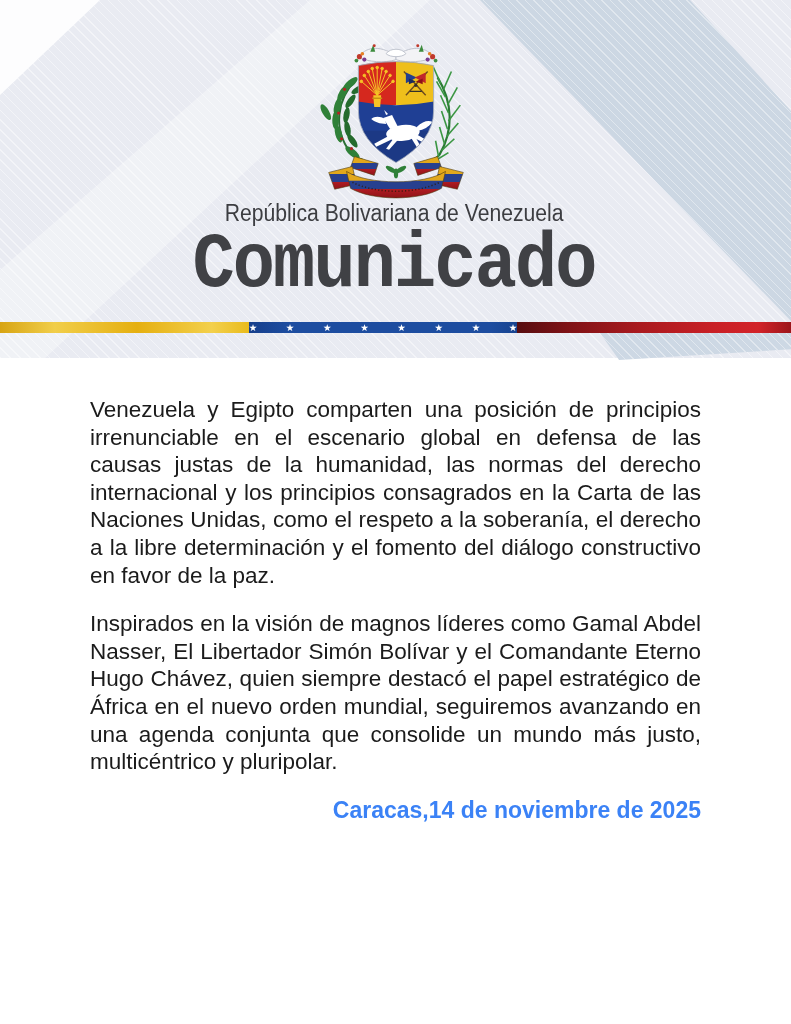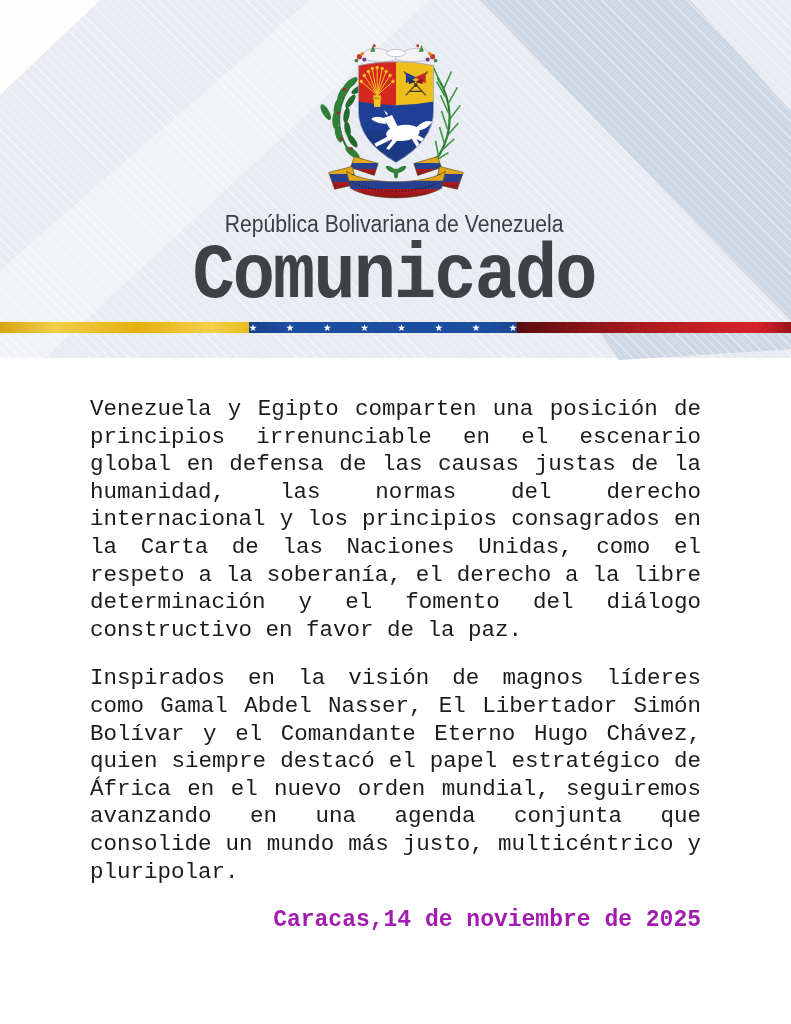--- a/index.html
+++ b/index.html
@@ -38,21 +38,21 @@
     position:absolute;left:0;top:0;width:791px;height:358px;
     background:#fdfdfe;
     clip-path:polygon(0 0, 100px 0, 0 95px);
   }
   
   .emblem{
     position:absolute;left:50%;top:24px;transform:translateX(-50%);
     width:182px;height:188px;
   }
   
-  .header-text{position:absolute;left:0;top:211px;width:788px;text-align:center;color:#3d3e42;}
+  .header-text{position:absolute;left:0;top:200px;width:788px;text-align:center;color:#3d3e42;}
   .republic{
     font-size:23px;font-weight:400;letter-spacing:0px;color:#3c3d41;
     display:inline-block;transform:scaleX(.92);transform-origin:center;
     line-height:26px;
   }
   .big-title{
     margin-top:1px;
     font-size:78px;font-weight:700;letter-spacing:-2px;color:#404145;
     display:block;line-height:76px;font-family:Liberation Mono, monospace;
   }
@@ -73,25 +73,24 @@
   }
   .flag-red{
     flex:1;height:11px;
     background:linear-gradient(90deg,#570d10 0%,#7e1216 18%,#aa1a1f 45%,#c92026 72%,#d22329 88%,#9c151a 100%);
   }
   
   .doc-body{
     position:absolute;left:90px;top:396px;width:611px;
     font-size:22.5px;line-height:27.6px;color:#1b1b1b;
     text-align:justify;
-    font-family:Liberation Mono, monospace;
   }
   .doc-body p{margin:0 0 21px 0;}
   .dateline{
-    text-align:right;font-weight:700;font-size:23px;color:#a21caf;
+    text-align:right;font-weight:700;font-size:23px;color:#3b82f6;
   }
 </style>
 </head>
 <body>
 
 <div class="header-bg"></div>
 <div class="bg-streak"></div>
 <div class="bg-band"></div>
 <div class="bg-band-tail"></div>
 <div class="bg-corner"></div>

